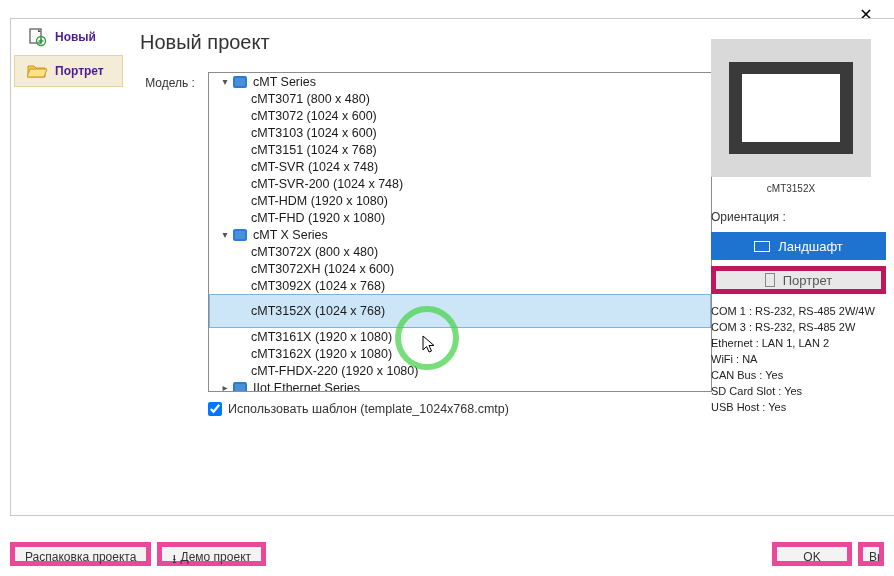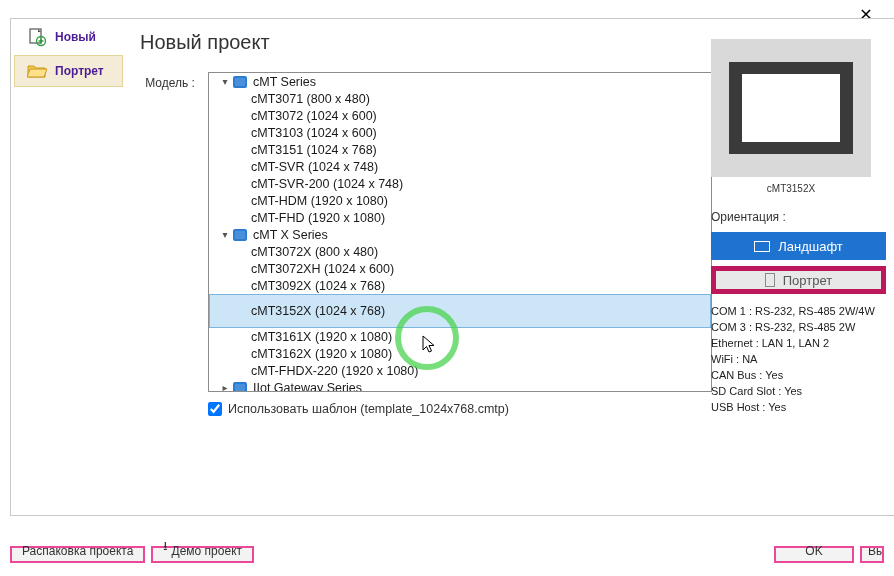--- a/index.html
+++ b/index.html
@@ -46,21 +46,21 @@
 .model-name { text-align:center; font-size:10px; color:#333; margin-bottom:16px; width:160px; }
 .orient-label { font-size:12px; color:#333; margin-bottom:8px; }
 .orient-btn { width:175px; height:28px; display:flex; align-items:center; justify-content:center; gap:8px; font-size:13px; margin-bottom:6px; cursor:pointer; }
 .orient-btn.landscape { background:#1e73d0; color:#fff; }
 .orient-btn.portrait { background:#e8e8e8; color:#555; border:5px solid #be185d; }
 .orient-ico-land { width:16px; height:11px; border:1.5px solid #fff; }
 .orient-ico-port { width:10px; height:14px; border:1.5px solid #888; }
 .specs { font-size:11px; color:#222; line-height:1.45; margin-top:10px; width:190px; }
 
 .bottom-bar { position:absolute; left:0; right:0; bottom:0; height:44px; border-top:none; display:flex; align-items:center; padding:0 10px; gap:6px; background:#fff; }
-.bottom-bar .btn { border:2px solid #ec4899; background:#f3f3f3; font-size:12px; color:#333; padding:3px 10px; height:17px; cursor:pointer; display:flex; align-items:flex-end; gap:4px; }
+.bottom-bar .btn { border:5px solid #ec4899; background:#f3f3f3; font-size:12px; color:#333; padding:3px 10px; height:24px; cursor:pointer; display:flex; align-items:flex-start; gap:4px; }
 .bottom-bar .spacer { flex:1; }
 .bottom-bar .ok { width:80px; justify-content:center; }
 .bottom-bar .cancel-cut { width:24px; overflow:hidden; padding-left:6px; }
 
 .hilite-ring { position:absolute; left:395px; top:306px; width:64px; height:64px; border:6px solid #49d34f; border-radius:50%; pointer-events:none; opacity:0.75; z-index:50; }
 .cursor-arrow { position:absolute; left:422px; top:335px; z-index:60; pointer-events:none; }
 </style>
 </head>
 <body>
 
@@ -118,21 +118,21 @@
           <div class="tree-line item">cMT3072X (800 x 480)</div>
           <div class="tree-line item">cMT3072XH (1024 x 600)</div>
           <div class="tree-line item">cMT3092X (1024 x 768)</div>
           <div class="tree-line item selected">cMT3152X (1024 x 768)</div>
           <div class="tree-line item">cMT3161X (1920 x 1080)</div>
           <div class="tree-line item">cMT3162X (1920 x 1080)</div>
           <div class="tree-line item">cMT-FHDX-220 (1920 x 1080)</div>
           <div class="tree-line series">
             <span class="caret">▸</span>
             <span class="folder-ico"></span>
-            <span>IIot Gateway Series</span>
+            <span>IIot Ethernet Series</span>
           </div>
         </div>
     </div>
 
     <div class="template-row">
       <input type="checkbox" id="tplchk" checked="" style="">
       <span>Использовать шаблон (template_1024x768.cmtp)</span>
     </div>
   </div>
 

